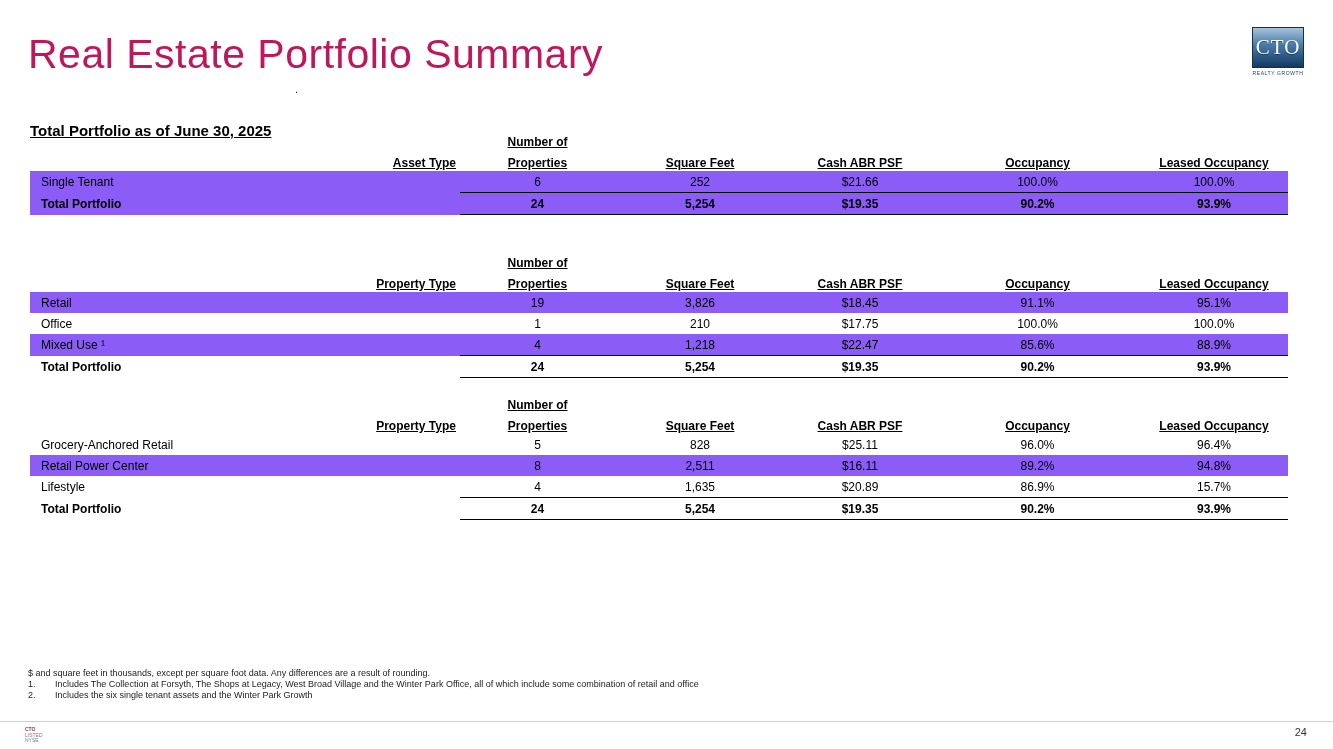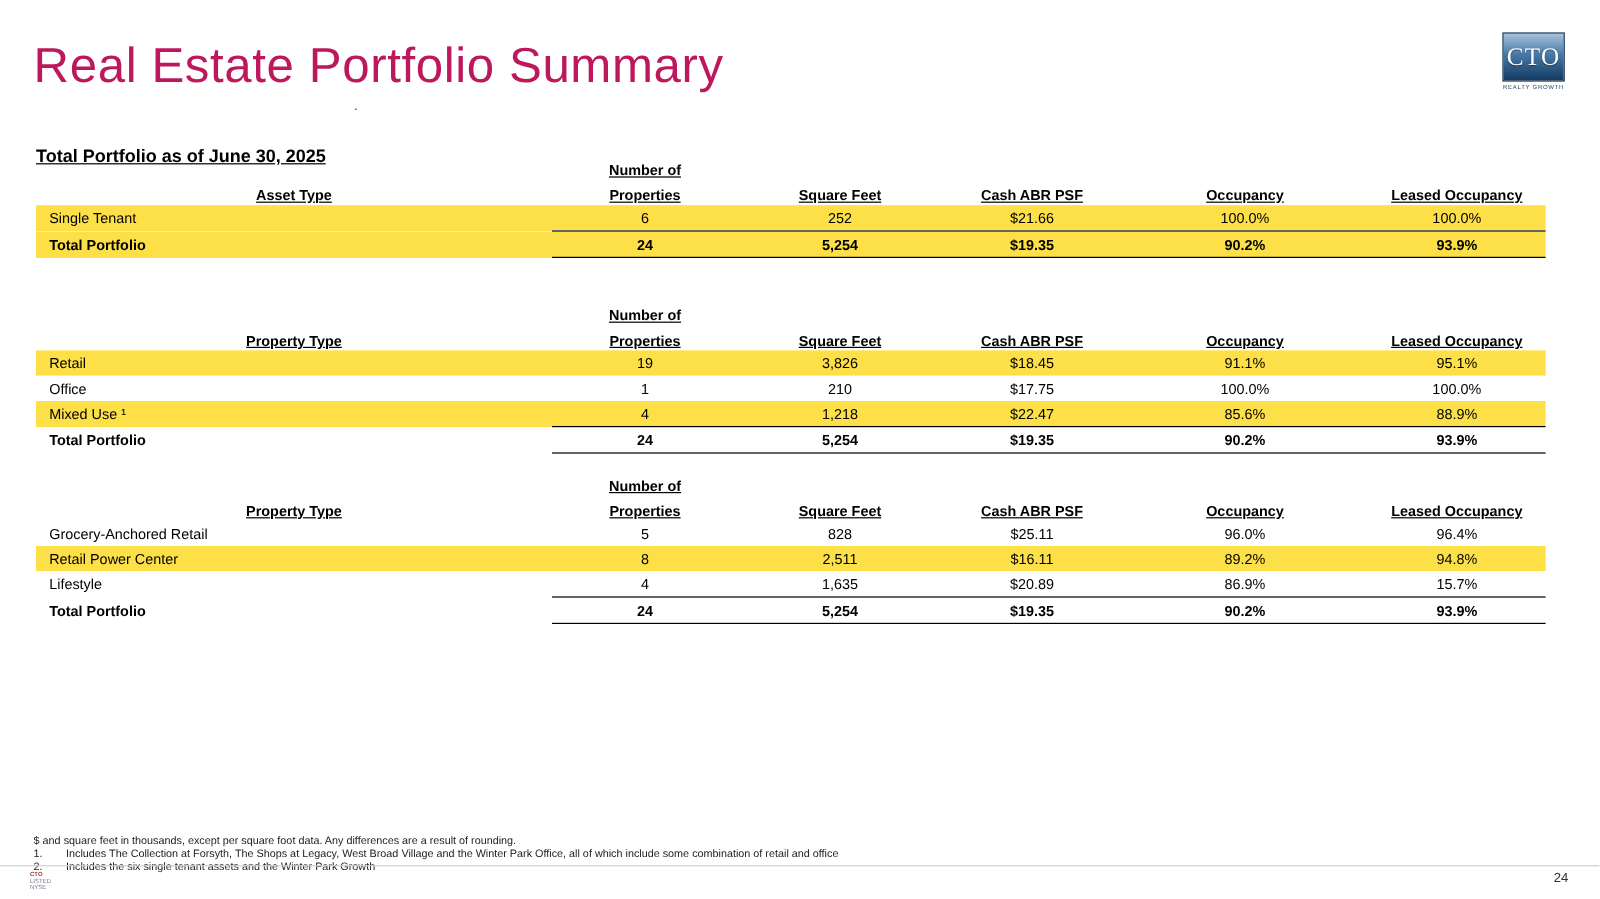--- a/index.html
+++ b/index.html
@@ -30,30 +30,30 @@
   }
   table.ptable{
     position:absolute;left:30px;width:1258px;
     border-collapse:collapse;table-layout:fixed;font-size:12px;
   }
   #table1{top:131px}
   #table2{top:252px}
   #table3{top:394px}
   .ptable th,.ptable td{padding:0 4px;vertical-align:middle;overflow:hidden;white-space:nowrap;}
   .ptable th{font-weight:700;text-align:center;vertical-align:bottom;padding-bottom:1px;}
-  .ptable th.left{text-align:center;}
+  .ptable th.left{text-align:right;}
   .ptable thead tr.h1 th{height:18px;}
   .ptable thead tr.h2 th{height:20px;}
   .ptable tbody td{height:21px;text-align:center;}
   .ptable td.label{text-align:left;padding-left:11px;}
   .u{text-decoration:underline;}
-  tr.shaded{background:#fde047;}
+  tr.shaded{background:#8b5cf6;}
   tr.total td{font-weight:700;}
   tr.total td.num{border-top:1px solid #000;border-bottom:1px solid #000;}
-  .footnotes{position:absolute;left:28px;top:695px;font-size:9px;line-height:11px;color:#222;}
+  .footnotes{position:absolute;left:28px;top:668px;font-size:9px;line-height:11px;color:#222;}
   .fn-item .fn-num{display:inline-block;width:27px;}
   .footer-rule{position:absolute;left:0;right:0;top:721px;border-top:1px solid #cfcfcf;}
   .badge{position:absolute;left:25px;top:727px;font-size:5px;line-height:5.5px;color:#778;}
   .badge .b1{color:#a43a3a;font-weight:700;}
   .copyright{position:absolute;left:44px;top:752px;font-size:9.5px;color:#9a9a9a;}
   .page-number{position:absolute;right:26px;top:726px;font-size:11px;color:#333;}
 </style>
 </head>
 <body>
 

